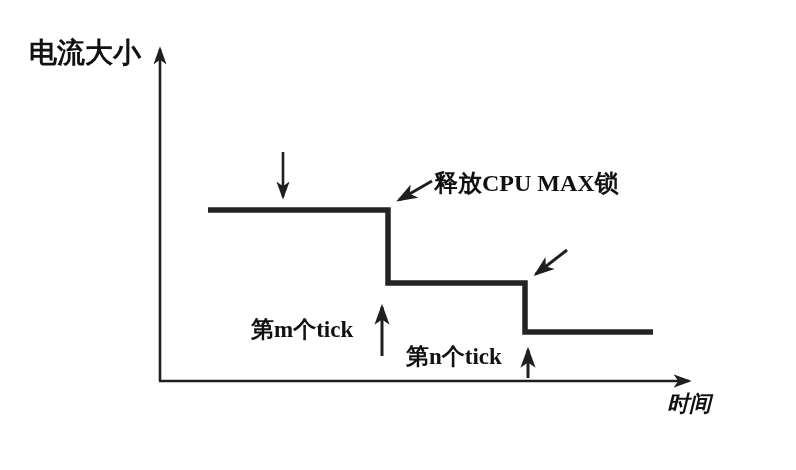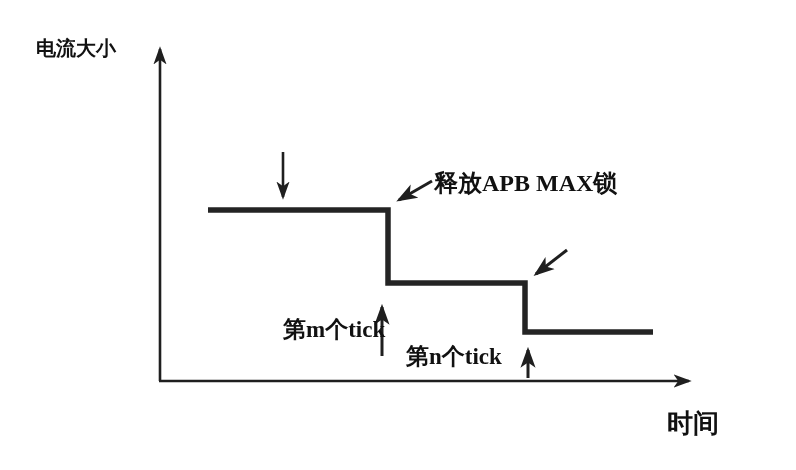--- a/index.html
+++ b/index.html
@@ -18,27 +18,27 @@
     left: 0; top: 0;
     width: 796px; height: 470px;
   }
   .label {
     position: absolute;
     font-weight: 700;
     color: #111111;
     white-space: nowrap;
     line-height: 1.15;
   }
-  .lbl-ylabel   { left: 36px;  top: 37px;  font-size: 20px; }
+  .lbl-ylabel   { left: 29px;  top: 37px;  font-size: 28px; }
   .lbl-hold     { left: 184px; top: 114px; font-size: 24px; }
   .lbl-relcpu   { left: 434px; top: 170px; font-size: 24px; }
   .lbl-relapb   { left: 571px; top: 231px; font-size: 24px; }
-  .lbl-tickm    { left: 251px; top: 317px; font-size: 23px; margin-left: 32px; }
+  .lbl-tickm    { left: 251px; top: 317px; font-size: 23px; }
   .lbl-tickn    { left: 406px; top: 344px; font-size: 23px; text-align: center; }
-  .lbl-xlabel   { left: 667px; top: 409px; font-size: 26px; }
+  .lbl-xlabel   { left: 667px; top: 391px; font-size: 22px; font-style: italic; }
 </style>
 </head>
 <body>
 
 <div class="figure">
 
   <svg viewBox="0 0 796 470" aria-hidden="true">
     <defs>
       <marker id="arrowhead" viewBox="0 0 10 8" refX="8.5" refY="4" markerWidth="7" markerHeight="5.6" orient="auto">
         <path d="M0,0.4 L10,4 L0,7.6 L2.6,4 Z" fill="#1f1f1f"></path>
@@ -58,21 +58,21 @@
     <line x1="567" y1="250" x2="536" y2="274" stroke="#1f1f1f" stroke-width="3" marker-end="url(#arrowhead)"></line>
 
     <line x1="382" y1="356" x2="382" y2="307" stroke="#1f1f1f" stroke-width="3" marker-end="url(#arrowhead)"></line>
 
     <line x1="528" y1="378" x2="528" y2="350" stroke="#1f1f1f" stroke-width="3" marker-end="url(#arrowhead)"></line>
   </svg>
 
   <div class="label lbl-ylabel">电流大小</div>
 
 
-  <div class="label lbl-relcpu">释放APB MAX锁</div>
+  <div class="label lbl-relcpu">释放CPU MAX锁</div>
 
 
   <div class="label lbl-tickm">第m个tick</div>
 
   <div class="label lbl-tickn">第n个tick</div>
 
   <div class="label lbl-xlabel">时间</div>
 
 </div>
 

